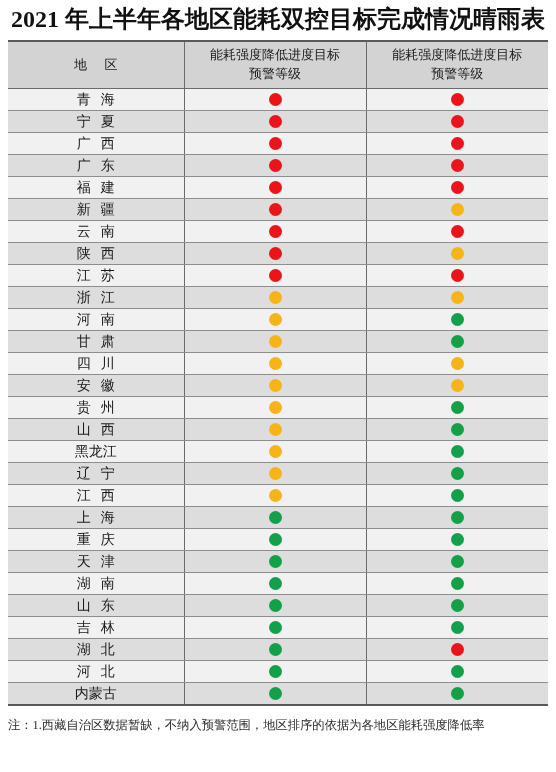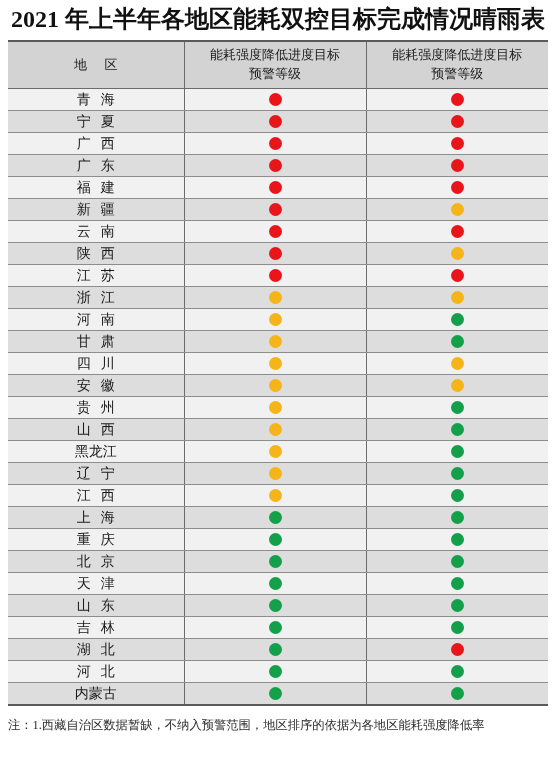--- a/index.html
+++ b/index.html
@@ -226,26 +226,26 @@
             <td class="region"><span class="nm sp2">上海</span></td>
             <td class="dotcell sep"><span class="dot green"></span></td>
             <td class="dotcell sep"><span class="dot green"></span></td>
           </tr>
           <tr>
             <td class="region"><span class="nm sp2">重庆</span></td>
             <td class="dotcell sep"><span class="dot green"></span></td>
             <td class="dotcell sep"><span class="dot green"></span></td>
           </tr>
           <tr>
-            <td class="region"><span class="nm sp2">北京</span></td>
-            <td class="dotcell sep"><span class="dot green"></span></td>
-            <td class="dotcell sep"><span class="dot green"></span></td>
-          </tr>
-          <tr>
             <td class="region"><span class="nm sp2">天津</span></td>
+            <td class="dotcell sep"><span class="dot green"></span></td>
+            <td class="dotcell sep"><span class="dot green"></span></td>
+          </tr>
+          <tr>
+            <td class="region"><span class="nm sp2">湖南</span></td>
             <td class="dotcell sep"><span class="dot green"></span></td>
             <td class="dotcell sep"><span class="dot green"></span></td>
           </tr>
           <tr>
             <td class="region"><span class="nm sp2">山东</span></td>
             <td class="dotcell sep"><span class="dot green"></span></td>
             <td class="dotcell sep"><span class="dot green"></span></td>
           </tr>
           <tr>
             <td class="region"><span class="nm sp2">吉林</span></td>

